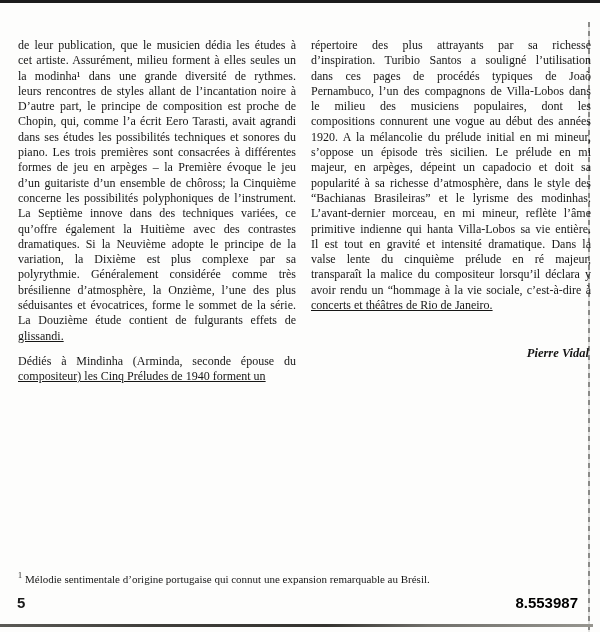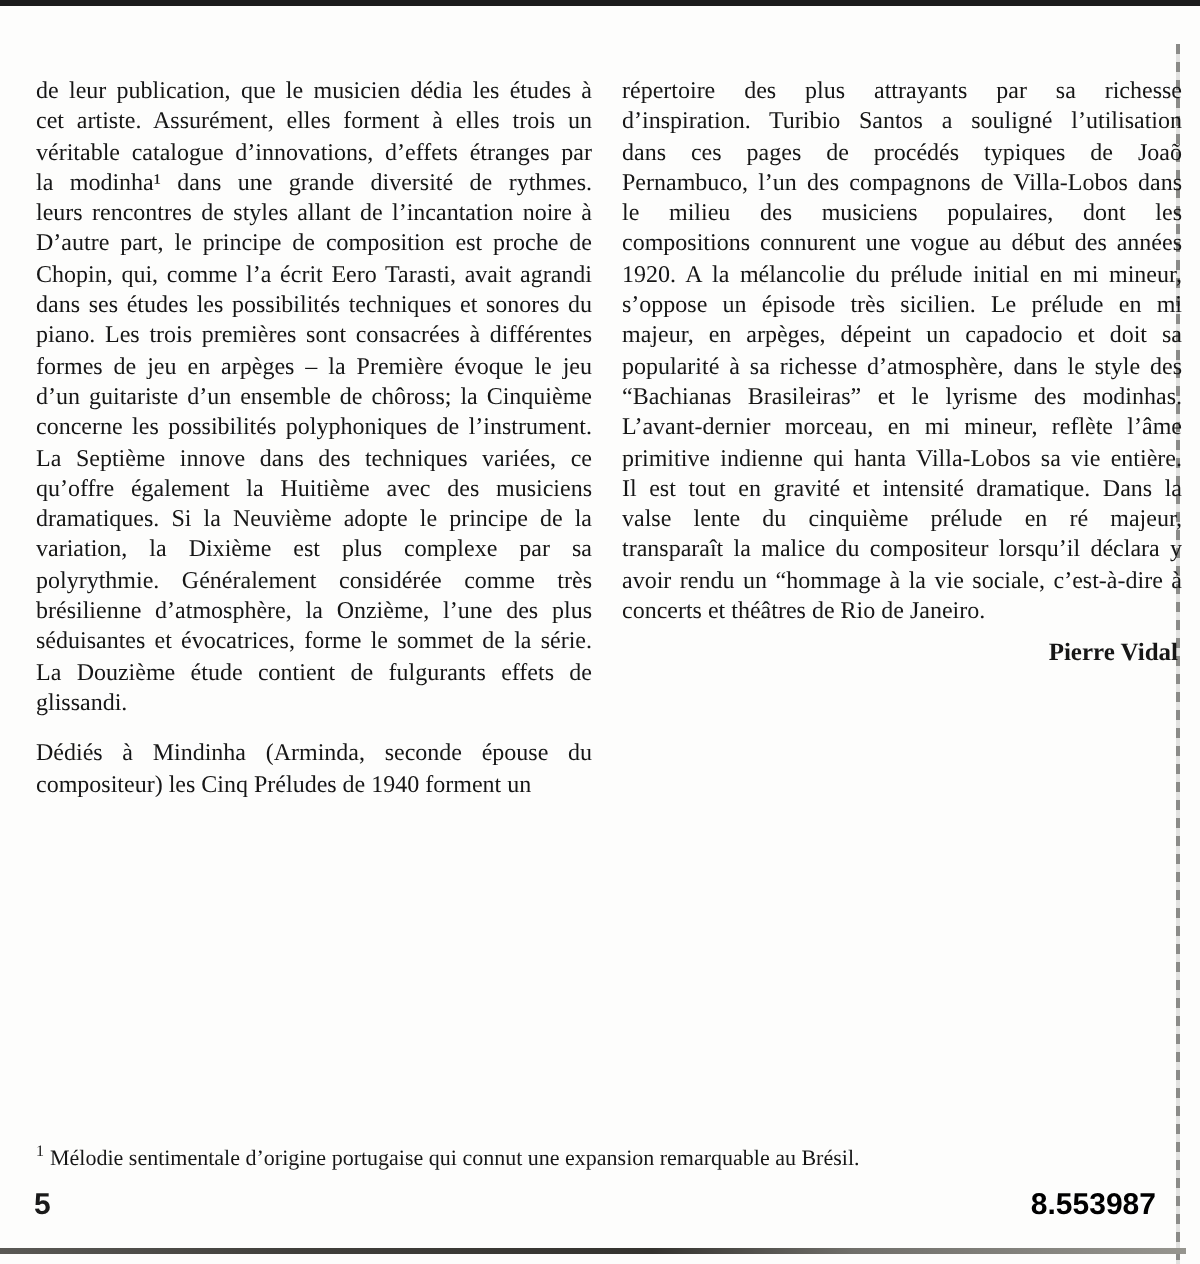--- a/index.html
+++ b/index.html
@@ -38,28 +38,29 @@
   }
   .col { width: 278px; }
   .col-right { width: 280px; }
   .tl {
     font-size: 12px;
     line-height: 15.3px;
     text-align: justify;
     text-align-last: justify;
     white-space: normal;
   }
-  .tl-last { text-align-last: left; }
+  .tl-last { text-align-last: left; text-decoration: underline; }
   .para-gap { margin-top: 10px; }
   .byline {
-    margin-top: 6px;
+    margin-top: 33px;
     font-weight: bold;
     font-size: 12.5px;
     text-align: right;
     padding-right: 2px;
+    font-style: italic;
   }
   .footnote {
     position: absolute; left: 18px; top: 569px;
     width: 565px;
     font-size: 11px; line-height: 14px;
   }
   .footnote sup { font-size: 8px; margin-right: 3px; }
   .page-number {
     position: absolute; left: 17px; top: 594px;
     font-family: "Liberation Sans", sans-serif;
@@ -77,33 +78,32 @@
 <div class="page">
 
   <div class="scan-edge-top"></div>
   <div class="scan-edge-right"></div>
   <div class="scan-edge-bottom"></div>
 
   <div class="columns">
     <div class="col col-left">
       <div class="para">
           <div class="tl">de leur publication, que le musicien dédia les études à</div>
-          <div class="tl">cet artiste.  Assurément, elles forment à elles trois un</div>
-          <div class="tl">véritable catalogue d’innovations, d’effets étranges par</div>
+          <div class="tl">cet artiste.  Assurément, milieu forment à elles seules un</div>
           <div class="tl">la modinha¹ dans une grande diversité de rythmes.</div>
           <div class="tl">leurs rencontres de styles allant de l’incantation noire à</div>
           <div class="tl">D’autre part, le principe de composition est proche de</div>
           <div class="tl">Chopin, qui, comme l’a écrit Eero Tarasti, avait agrandi</div>
           <div class="tl">dans ses études les possibilités techniques et sonores du</div>
           <div class="tl">piano.  Les trois premières sont consacrées à différentes</div>
           <div class="tl">formes de jeu en arpèges – la Première évoque le jeu</div>
           <div class="tl">d’un guitariste d’un ensemble de chôross; la Cinquième</div>
           <div class="tl">concerne les possibilités polyphoniques de l’instrument.</div>
           <div class="tl">La Septième innove dans des techniques variées, ce</div>
-          <div class="tl">qu’offre également la Huitième avec des musiciens</div>
+          <div class="tl">qu’offre également la Huitième avec des contrastes</div>
           <div class="tl">dramatiques.  Si la Neuvième adopte le principe de la</div>
           <div class="tl">variation, la Dixième est plus complexe par sa</div>
           <div class="tl">polyrythmie.  Généralement considérée comme très</div>
           <div class="tl">brésilienne d’atmosphère, la Onzième, l’une des plus</div>
           <div class="tl">séduisantes et évocatrices, forme le sommet de la série.</div>
           <div class="tl">La Douzième étude contient de fulgurants effets de</div>
           <div class="tl tl-last">glissandi.</div>
         </div>
       <div class="para para-gap">
           <div class="tl">Dédiés à Mindinha (Arminda, seconde épouse du</div>

